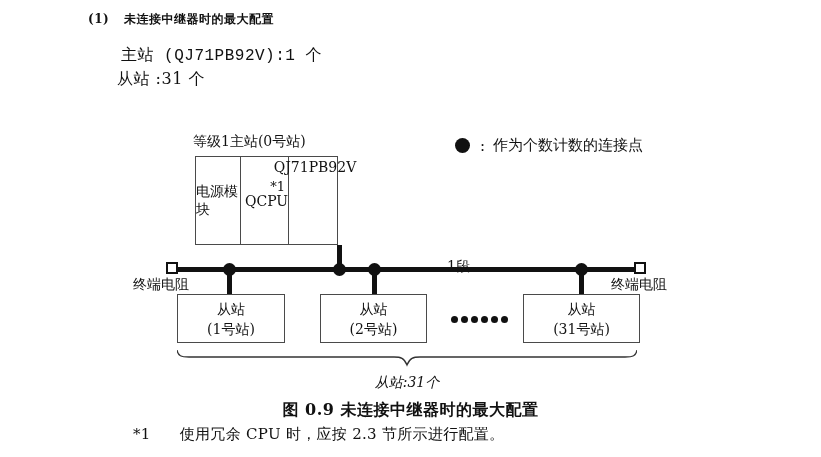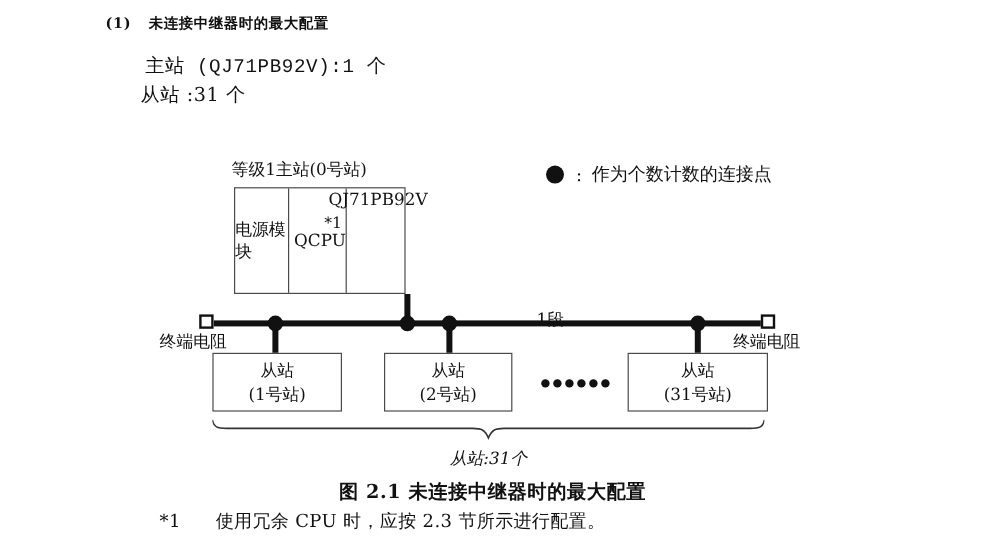--- a/index.html
+++ b/index.html
@@ -109,20 +109,20 @@
   <div class="abs slave-box" style="left:523px;width:117px;">
     <span>从站</span>
     <span>(31号站)</span>
   </div>
 
   <svg class="abs" style="left:177px;top:349px;" width="460" height="19" viewBox="0 0 460 19">
     <path d="M 0,1 C 1,7 4,8 12,8 L 217,8 C 224,8 227,9 230,16 C 233,9 236,8 243,8 L 448,8 C 456,8 459,7 460,1" fill="none" stroke="#333" stroke-width="1.3"></path>
   </svg>
   <div class="abs small" style="left:307px;top:374px;width:200px;text-align:center;font-style:italic;">从站:31个</div>
 
-  <div class="abs caption">图 2.1 未连接中继器时的最大配置</div>
+  <div class="abs caption">图 0.9 未连接中继器时的最大配置</div>
 
   <div class="abs footnote" style="left:133px;top:425px;">
     <span>*1</span>
     <span style="margin-left:24px;">使用冗余 CPU 时，应按 2.3 节所示进行配置。</span>
   </div>
 
 </div>
 
 </body></html>

